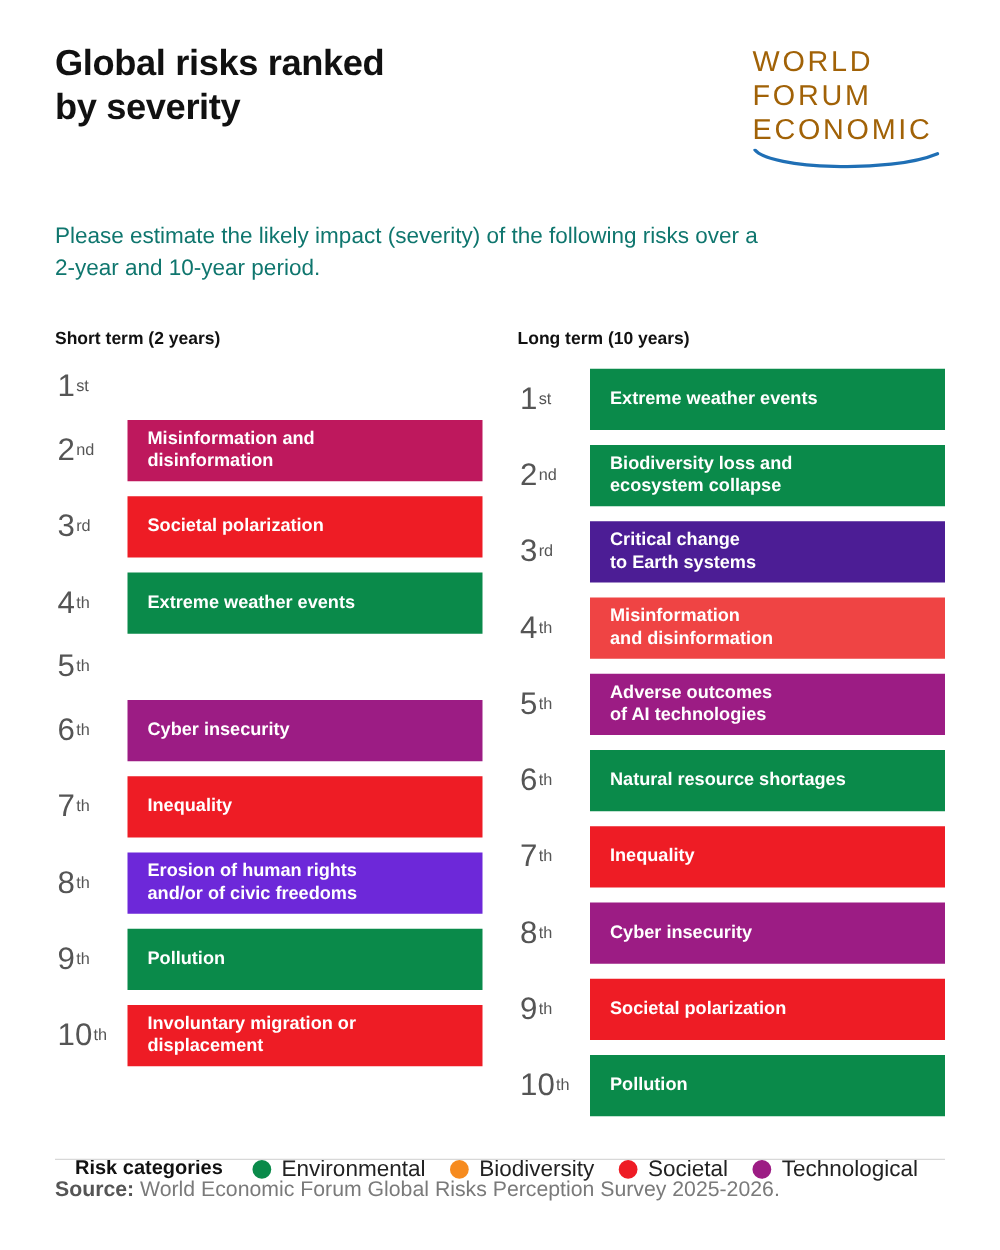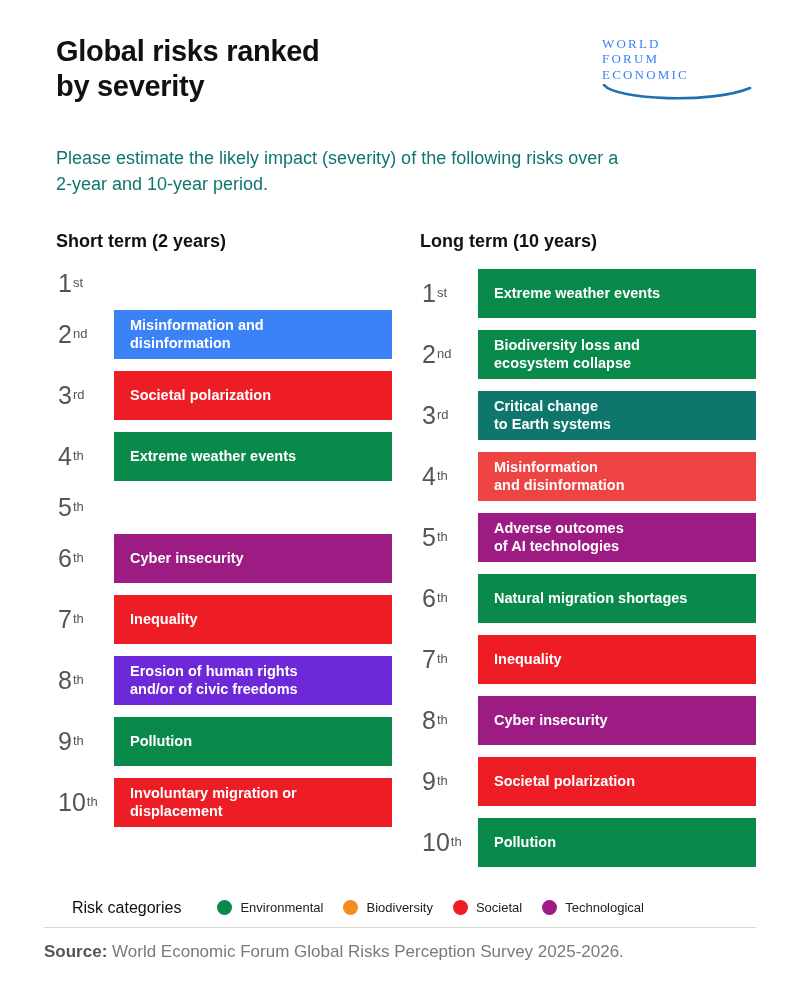--- a/index.html
+++ b/index.html
@@ -12,21 +12,21 @@
     background: #ffffff;
     font-family: "Liberation Sans", sans-serif;
     color: #1a1a1a;
     overflow: hidden;
   }
   .page {
     position: relative;
     width: 800px;
     height: 1000px;
     box-sizing: border-box;
-    padding: 34px 44px 0 56px;
+    padding: 34px 44px 0 44px;
   }
 
   
   .header {
     display: flex;
     align-items: flex-start;
     justify-content: space-between;
   }
   .title {
     font-size: 29px;
@@ -36,26 +36,26 @@
     margin: 0;
     color: #111111;
     max-width: 430px;
   }
   .logo {
     text-align: left;
     padding-right: 4px;
     padding-top: 2px;
   }
   .logo-text {
-    font-family: Liberation Serif, serif;
-    font-size: 13px;
+    font-family: Liberation Sans, sans-serif;
+    font-size: 23px;
     letter-spacing: 2.2px;
     line-height: 1.18;
     font-weight: normal;
-    color: #3b82f6;
+    color: #a16207;
     text-transform: uppercase;
   }
   .logo-swoosh {
     margin-top: 2px;
     height: 16px;
   }
 
   
   .intro {
     margin-top: 40px;
@@ -68,21 +68,21 @@
   
   .columns {
     display: flex;
     margin-top: 34px;
     gap: 28px;
   }
   .column {
     width: 342px;
   }
   .col-heading {
-    font-size: 18px;
+    font-size: 14px;
     font-weight: bold;
     color: #111111;
     margin-bottom: 17px;
   }
   .rank-row {
     display: flex;
     align-items: stretch;
     margin-bottom: 12px;
   }
   .rank-num {
@@ -120,29 +120,29 @@
   
   .legend {
     display: flex;
     align-items: center;
     margin-top: 20px;
     padding-left: 16px;
     gap: 20px;
   }
   .legend-title {
     font-size: 16px;
-    font-weight: normal;
+    font-weight: bold;
     color: #111111;
-    margin-right: 16px;
+    margin-right: 4px;
   }
   .legend-item {
     display: flex;
     align-items: center;
     gap: 8px;
-    font-size: 13px;
+    font-size: 18px;
     color: #222222;
   }
   .dot {
     width: 15px;
     height: 15px;
     border-radius: 50%;
     display: inline-block;
   }
 
   
@@ -193,21 +193,21 @@
         <div class="rank-num">
             <span>1</span>
             <sup>st</sup>
           </div>
       </div>
       <div class="rank-row">
         <div class="rank-num">
             <span>2</span>
             <sup>nd</sup>
           </div>
-        <div class="bar" style="background:#3b82f6">Misinformation and
+        <div class="bar" style="background:#be185d">Misinformation and
 disinformation</div>
       </div>
       <div class="rank-row">
         <div class="rank-num">
             <span>3</span>
             <sup>rd</sup>
           </div>
         <div class="bar" style="background:#ee1c25">Societal polarization</div>
       </div>
       <div class="rank-row">
@@ -278,21 +278,21 @@
             <sup>nd</sup>
           </div>
         <div class="bar" style="background:#0a8a4a">Biodiversity loss and
 ecosystem collapse</div>
       </div>
       <div class="rank-row">
         <div class="rank-num">
             <span>3</span>
             <sup>rd</sup>
           </div>
-        <div class="bar" style="background:#0f766e">Critical change
+        <div class="bar" style="background:#4c1d95">Critical change
 to Earth systems</div>
       </div>
       <div class="rank-row">
         <div class="rank-num">
             <span>4</span>
             <sup>th</sup>
           </div>
         <div class="bar" style="background:#ef4444">Misinformation
 and disinformation</div>
       </div>
@@ -302,21 +302,21 @@
             <sup>th</sup>
           </div>
         <div class="bar" style="background:#9c1c84">Adverse outcomes
 of AI technologies</div>
       </div>
       <div class="rank-row">
         <div class="rank-num">
             <span>6</span>
             <sup>th</sup>
           </div>
-        <div class="bar" style="background:#0a8a4a">Natural migration shortages</div>
+        <div class="bar" style="background:#0a8a4a">Natural resource shortages</div>
       </div>
       <div class="rank-row">
         <div class="rank-num">
             <span>7</span>
             <sup>th</sup>
           </div>
         <div class="bar" style="background:#ee1c25">Inequality</div>
       </div>
       <div class="rank-row">
         <div class="rank-num">

